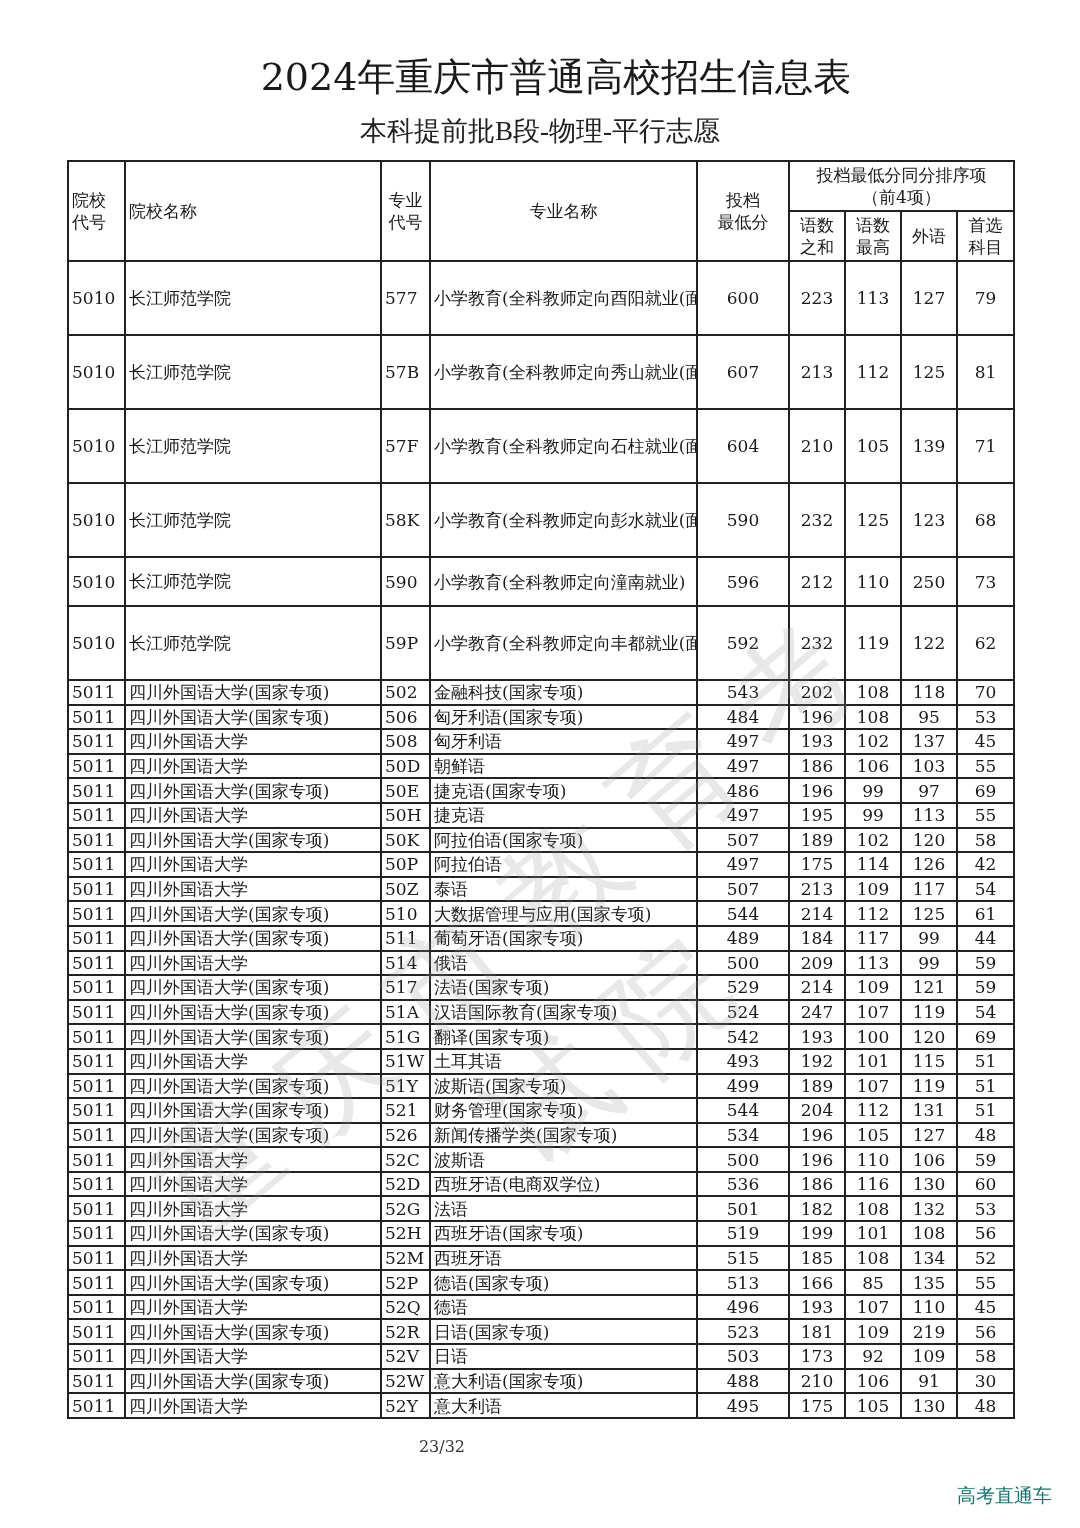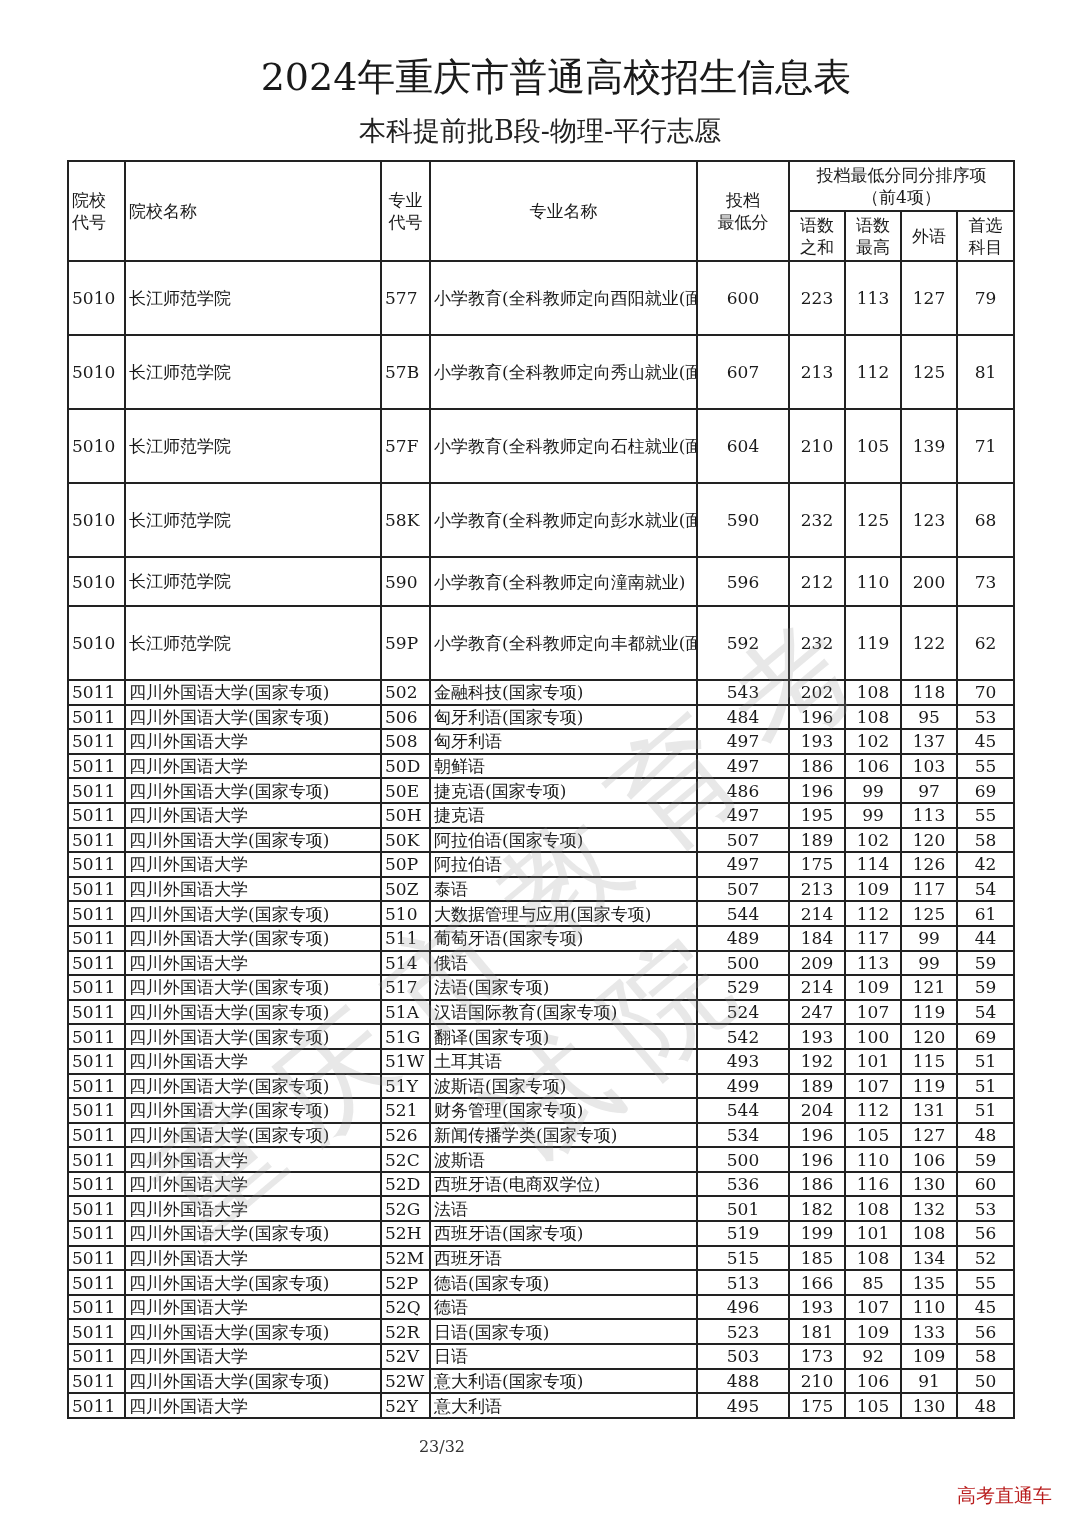--- a/index.html
+++ b/index.html
@@ -6,21 +6,21 @@
   body {
     width:1080px; height:1528px; background:#ffffff; position:relative; overflow:hidden;
     font-family: "DejaVu Serif", "Liberation Serif", serif; color:#1a1a1a;
   }
   .title {
     position:absolute; top:52px; left:16px; width:1080px; text-align:center;
     font-size:38px; letter-spacing:0px; color:#1a1a1a;
   }
   .subtitle {
     position:absolute; top:113px; left:0; width:1080px; text-align:center;
-    font-size:27px; color:#222;
+    font-size:27px; color:#222;font-family:Liberation Serif, serif;
   }
   table.grid {
     position:absolute; left:67px; top:160px; width:946px;
     border-collapse:collapse; table-layout:fixed;
     font-size:17px;
   }
   table.grid td, table.grid th {
     border:2px solid #222; padding:0; font-weight:normal; overflow:hidden; white-space:nowrap;
   }
   th { line-height:22px;margin-top:36px; }
@@ -32,21 +32,21 @@
   td.num { text-align:center; }
   tr.single td { height:22.6px; line-height:22px; }
   tr.tall3 td { height:72px; }
   tr.tall2 td { height:47px; }
   .pager {
     position:absolute; top:1437px; left:0; width:884px; text-align:center;
     font-size:16px; color:#333;
   }
   .brand {
     position:absolute; top:1483px; right:28px;
-    font-family:"DejaVu Sans","Liberation Sans",sans-serif; font-size:19px; color:#b91c1c;
+    font-family:"DejaVu Sans","Liberation Sans",sans-serif; font-size:19px; color:#0f766e;
   }
   .watermark {
     position:absolute; left:120px; top:820px; width:900px; text-align:center;
     font-family:"DejaVu Sans","Liberation Sans",sans-serif;
     font-size:120px; color:rgba(150,150,150,0.22); transform:rotate(-40deg);
     pointer-events:none; letter-spacing:30px;
   }
 </style>
 </head>
 <body>
@@ -128,21 +128,21 @@
         <td class="num">68</td>
       </tr>
       <tr class="tall2">
         <td class="code">5010</td>
         <td class="name">长江师范学院</td>
         <td class="code">590</td>
         <td class="major">小学教育(全科教师定向潼南就业)</td>
         <td class="num">596</td>
         <td class="num">212</td>
         <td class="num">110</td>
-        <td class="num">200</td>
+        <td class="num">250</td>
         <td class="num">73</td>
       </tr>
       <tr class="tall3">
         <td class="code">5010</td>
         <td class="name">长江师范学院</td>
         <td class="code">59P</td>
         <td class="major">小学教育(全科教师定向丰都就业(面向零就业家庭、城乡低保家庭、已脱贫户家庭))</td>
         <td class="num">592</td>
         <td class="num">232</td>
         <td class="num">119</td>
@@ -436,21 +436,21 @@
         <td class="num">45</td>
       </tr>
       <tr class="single">
         <td class="code">5011</td>
         <td class="name">四川外国语大学(国家专项)</td>
         <td class="code">52R</td>
         <td class="major">日语(国家专项)</td>
         <td class="num">523</td>
         <td class="num">181</td>
         <td class="num">109</td>
-        <td class="num">133</td>
+        <td class="num">219</td>
         <td class="num">56</td>
       </tr>
       <tr class="single">
         <td class="code">5011</td>
         <td class="name">四川外国语大学</td>
         <td class="code">52V</td>
         <td class="major">日语</td>
         <td class="num">503</td>
         <td class="num">173</td>
         <td class="num">92</td>
@@ -459,21 +459,21 @@
       </tr>
       <tr class="single">
         <td class="code">5011</td>
         <td class="name">四川外国语大学(国家专项)</td>
         <td class="code">52W</td>
         <td class="major">意大利语(国家专项)</td>
         <td class="num">488</td>
         <td class="num">210</td>
         <td class="num">106</td>
         <td class="num">91</td>
-        <td class="num">50</td>
+        <td class="num">30</td>
       </tr>
       <tr class="single">
         <td class="code">5011</td>
         <td class="name">四川外国语大学</td>
         <td class="code">52Y</td>
         <td class="major">意大利语</td>
         <td class="num">495</td>
         <td class="num">175</td>
         <td class="num">105</td>
         <td class="num">130</td>

